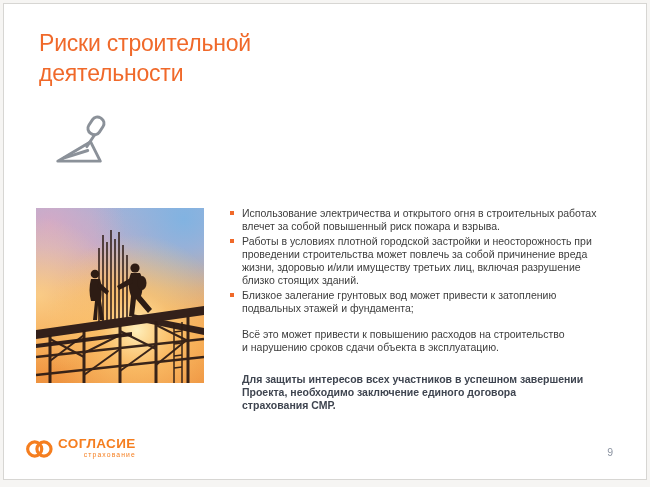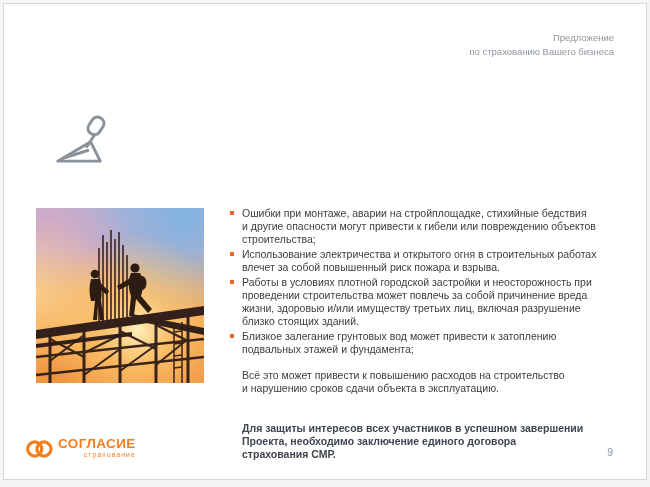--- a/index.html
+++ b/index.html
@@ -37,38 +37,38 @@
   ul.bullets{list-style:none;margin:0;padding:0;}
   ul.bullets li{
     position:relative;padding-left:13px;margin:0 0 2px 0;
   }
   ul.bullets li::before{
     content:"";position:absolute;left:1px;top:4px;
     width:4px;height:4px;background:#f0692a;
   }
   .paragraph{margin:13px 0 0 13px;}
   .conclusion{
-    margin:27px 0 0 13px;font-weight:bold;
+    margin:19px 0 0 13px;font-weight:bold;
   }
   .conclusion, .conclusion *{color:#3f4550;}
 
   .footer-logo{left:21px;top:432px;display:flex;align-items:flex-start;}
   .logo-text{margin-left:3px;display:flex;flex-direction:column;align-items:flex-end;}
   .logo-word{font-size:13.5px;font-weight:bold;color:#f57e1f;letter-spacing:0.4px;line-height:15px;}
   .logo-sub{font-size:6.8px;color:#f57e1f;letter-spacing:1.1px;line-height:8px;}
   .page-num{right:33px;top:442px;font-size:10.5px;color:#8c94a2;}
 </style>
 </head>
 <body>
 
 <div class="slide">
 
-
-  <div class="abs header-note pre">Предложение
-по страхованию Вашего бизнеса</div>
+  <div class="abs title pre">Риски строительной
+деятельности</div>
+
 
   <svg class="abs trowel" width="58" height="58" viewBox="0 0 60 60">
     <g fill="none" stroke="#8b9199" stroke-width="3" stroke-linejoin="round" stroke-linecap="round">
       <path d="M7 56 L41 36 L51 56 Z"></path>
       <path d="M13 53 L38 45"></path>
       <path d="M37 41 L45 29"></path>
       <rect x="40" y="10" width="13" height="19" rx="6" transform="rotate(33 46.5 19.5)"></rect>
     </g>
   </svg>
 
@@ -161,23 +161,20 @@
       <path d="M63 74 L73 83 L71 87 L61 79 Z"></path>
       <circle cx="99" cy="60" r="4.6"></circle>
       <path d="M95 65 C92 72 92 80 95 88 L93 108 L98 108 L100 91 L112 105 L116 101 L105 88 C108 79 107 70 104 65 Z"></path>
       <ellipse cx="106" cy="75" rx="4.5" ry="7"></ellipse>
       <path d="M96 69 L81 78 L83 82 L97 75 Z"></path>
     </g>
   </svg>
 
   <div class="abs right-col">
     <ul class="bullets">
-      <li class="pre">Ошибки при монтаже, аварии на стройплощадке, стихийные бедствия
-и другие опасности могут привести к гибели или повреждению объектов
-строительства;</li>
       <li class="pre">Использование электричества и открытого огня в строительных работах
 влечет за собой повышенный риск пожара и взрыва.</li>
       <li class="pre">Работы в условиях плотной городской застройки и неосторожность при
 проведении строительства может повлечь за собой причинение вреда
 жизни, здоровью и/или имуществу третьих лиц, включая разрушение
 близко стоящих зданий.</li>
       <li class="pre">Близкое залегание грунтовых вод может привести к затоплению
 подвальных этажей и фундамента;</li>
     </ul>
     <div class="paragraph pre">Всё это может привести к повышению расходов на строительство

